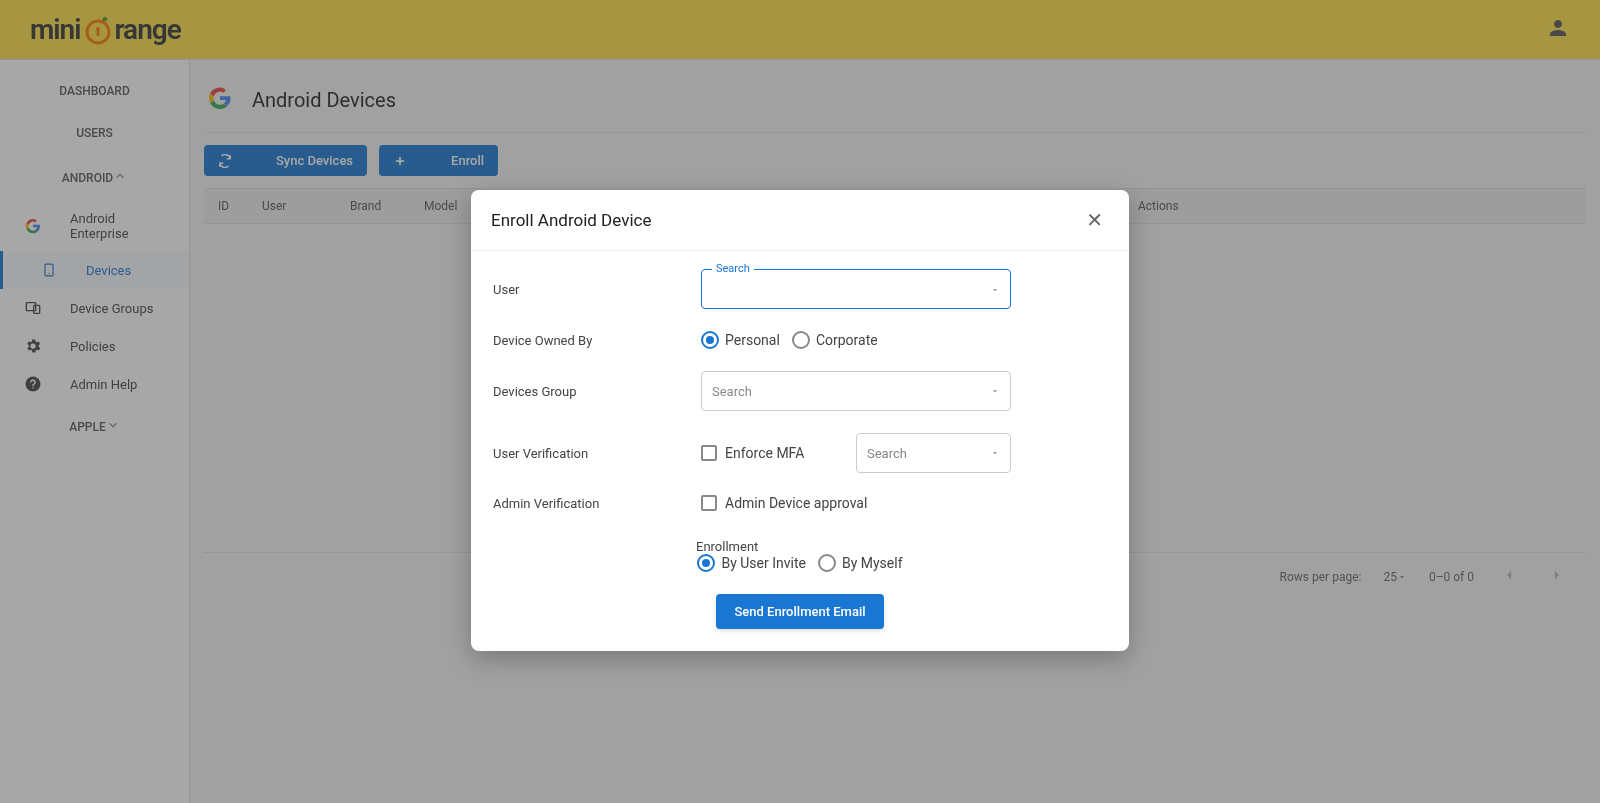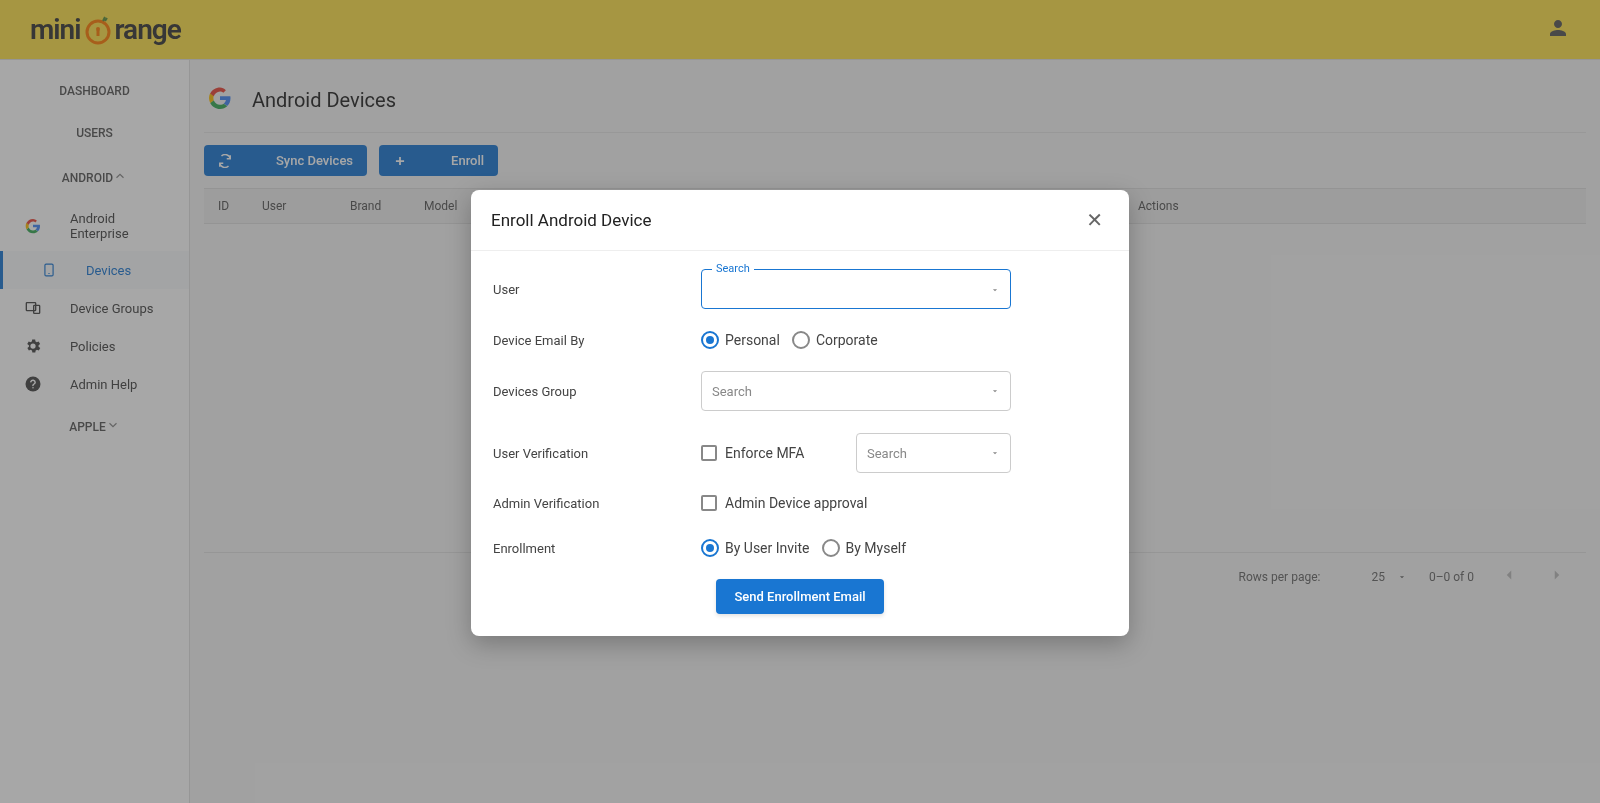--- a/index.html
+++ b/index.html
@@ -40,21 +40,21 @@
     .th-state { width: 74px; }
     .th-serial { width: 110px; }
     .th-group { width: 148px; }
     .th-policy { width: 110px; }
     .th-approval { width: 110px; }
     .th-actions { width: 80px; }
     
     .table-body { height: 328px; }
     
     .table-footer { border-top: 1px solid #e0e0e0; height: 48px; display: flex; align-items: center; justify-content: flex-end; gap: 22px; padding-right: 16px; font-size: 12px; color: #666; }
-    .rows-select { display: inline-flex; align-items: center; gap: 12px; margin-left: 29px; }
+    .rows-select { display: inline-flex; align-items: center; gap: 0; }
     .page-nav-btn { background: none; border: none; color: #bbb; cursor: pointer; padding: 4px; }
     
     .overlay { position: absolute; top: 0; left: 0; right: 0; bottom: 0; background: rgba(60,60,60,0.45); z-index: 100; }
     
     .modal { position: absolute; top: 190px; left: 50%; transform: translateX(-50%); width: 658px; background: #fff; border-radius: 8px; box-shadow: 0 8px 24px rgba(0,0,0,0.25); z-index: 200; }
     .modal-header { display: flex; justify-content: space-between; align-items: center; padding: 16px 20px; border-bottom: 1px solid #eee; }
     .modal-title { font-size: 17px; font-weight: 400; color: #222; }
     .close-btn { background: none; border: none; font-size: 20px; color: #666; cursor: pointer; padding: 2px 6px; }
     .modal-body { padding: 18px 22px; }
     
@@ -263,21 +263,21 @@
           <span class="arrow">
             <svg width="10" height="10" viewBox="0 0 24 24" fill="currentColor">
                 <path d="M7 10l5 5 5-5z"></path>
               </svg>
           </span>
         </div>
       </div>
     </div>
 
     <div class="form-row">
-      <div class="form-label">Device Email By</div>
+      <div class="form-label">Device Owned By</div>
       <div class="form-control-area radio-group">
         <label class="radio-item">
           <span class="radio checked"></span>
           <span>Personal</span>
         </label>
         <label class="radio-item">
           <span class="radio"></span>
           <span>Corporate</span>
         </label>
       </div>
@@ -318,21 +318,21 @@
     <div class="form-row">
       <div class="form-label">Admin Verification</div>
       <div class="form-control-area">
         <label class="checkbox-item">
           <span class="checkbox"></span>
           <span>Admin Device approval</span>
         </label>
       </div>
     </div>
 
-    <div class="form-row" style="margin-top:28px;">
+    <div class="form-row" style="margin-top:28px;flex-direction:column;">
       <div class="form-label">Enrollment</div>
       <div class="form-control-area radio-group">
         <label class="radio-item">
           <span class="radio checked"></span>
           <span>By User Invite</span>
         </label>
         <label class="radio-item">
           <span class="radio"></span>
           <span>By Myself</span>
         </label>

